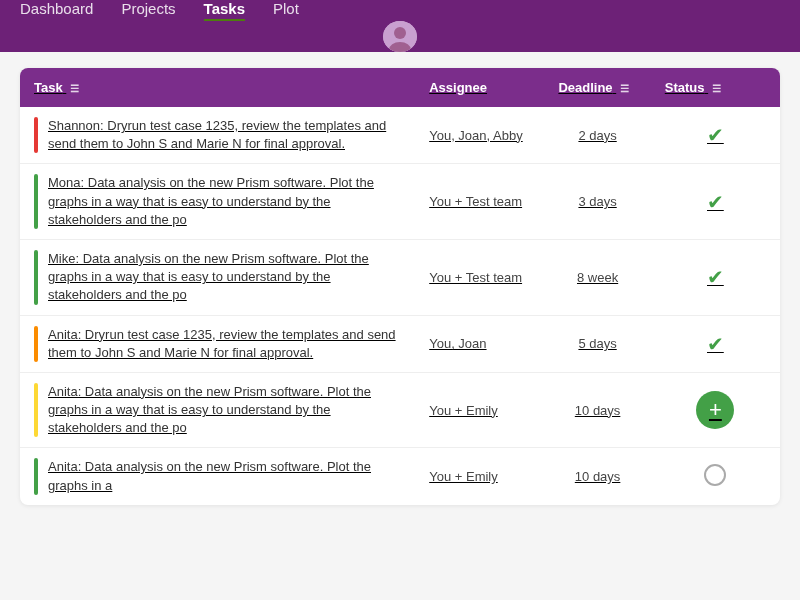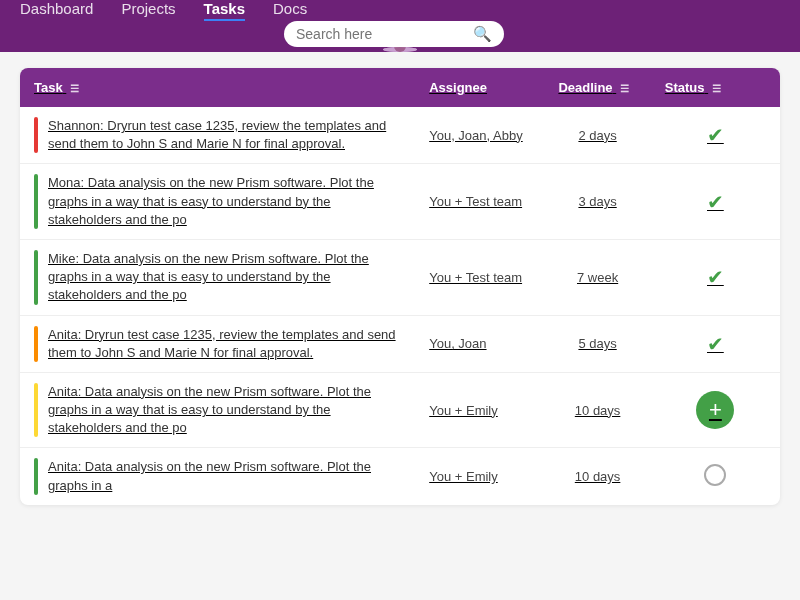--- a/index.html
+++ b/index.html
@@ -18,21 +18,21 @@
     .nav-link {
       color: rgba(255,255,255,0.85);
       font-size: 15px;
       cursor: pointer;
       text-decoration: none;
       padding-bottom: 2px;
     }
     .nav-link.active {
       color: #fff;
       font-weight: 600;
-      border-bottom: 2px solid #3b82f6;
+      border-bottom: 2px solid #4d7c0f;
     }
     .search-wrapper {
       display: flex;
       align-items: center;
       background: #fff;
       border-radius: 20px;
       padding: 4px 12px;
       width: 220px;
       margin-right: 12px;
     }
@@ -172,25 +172,21 @@
     .col-status { width: 17%; }
   </style>
 </head>
 <body>
 
 <nav class="navbar">
   <div class="nav-links">
     <a class="nav-link">Dashboard</a>
     <a class="nav-link">Projects</a>
     <a class="nav-link active">Tasks</a>
-    <a class="nav-link">Docs</a>
-  </div>
-  <div class="search-wrapper">
-    <input class="search-input" type="text" placeholder="Search here" style="">
-    <button class="search-icon-btn">🔍</button>
+    <a class="nav-link">Plot</a>
   </div>
   <div class="avatar">
     <svg width="34" height="34" viewBox="0 0 34 34" xmlns="http://www.w3.org/2000/svg">
       <circle cx="17" cy="17" r="17" fill="#c9a0d0"></circle>
       <circle cx="17" cy="13" r="6" fill="#a06090"></circle>
       <ellipse cx="17" cy="30" rx="11" ry="8" fill="#a06090"></ellipse>
     </svg>
   </div>
 </nav>
 
@@ -239,21 +235,21 @@
           <td class="col-status status-cell"><span class="check-icon">✔</span></td>
         </tr>
         <tr>
           <td class="col-task">
     <div class="task-cell">
       <div class="task-bar bar-green"></div>
       <div class="task-text">Mike: Data analysis on the new Prism software. Plot the graphs in a way that is easy to understand by the stakeholders and the po</div>
     </div>
   </td>
           <td class="col-assignee assignee-cell">You + Test team</td>
-          <td class="col-deadline deadline-cell">7 week</td>
+          <td class="col-deadline deadline-cell">8 week</td>
           <td class="col-status status-cell"><span class="check-icon">✔</span></td>
         </tr>
         <tr>
           <td class="col-task">
     <div class="task-cell">
       <div class="task-bar bar-orange"></div>
       <div class="task-text">Anita: Dryrun test case 1235, review the templates and send them to John S and Marie N for final approval.</div>
     </div>
   </td>
           <td class="col-assignee assignee-cell">You, Joan</td>

